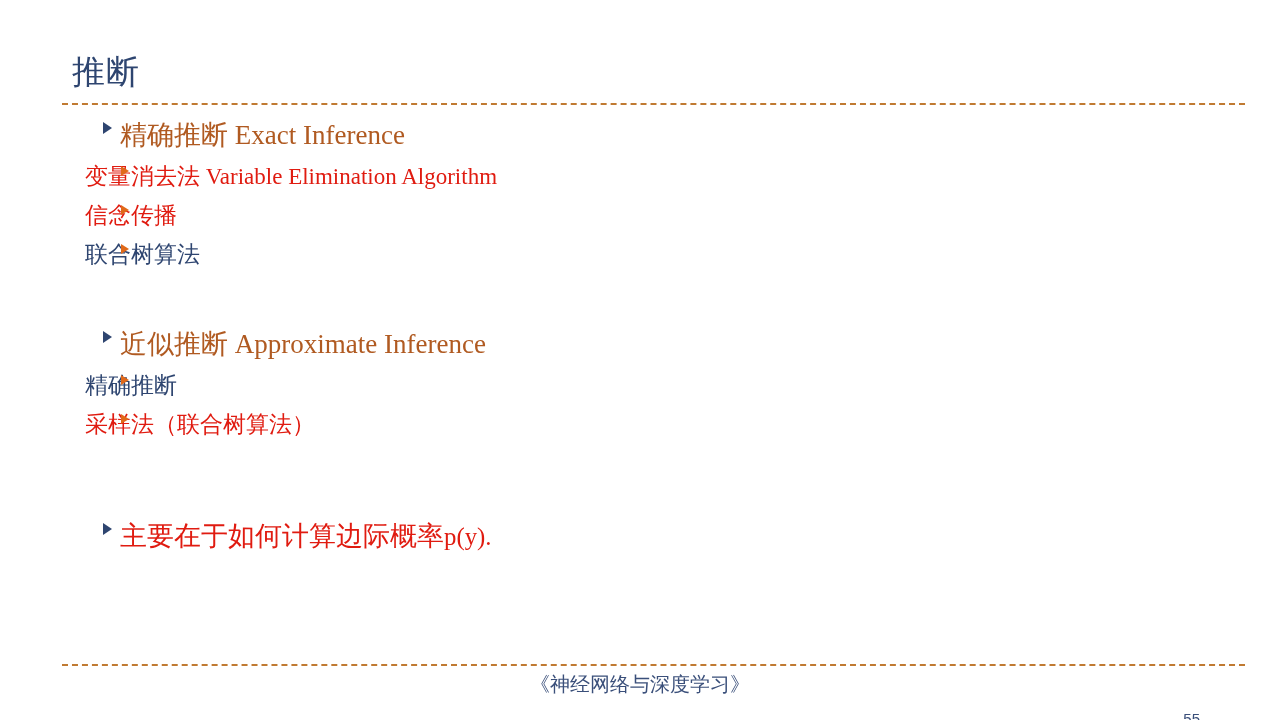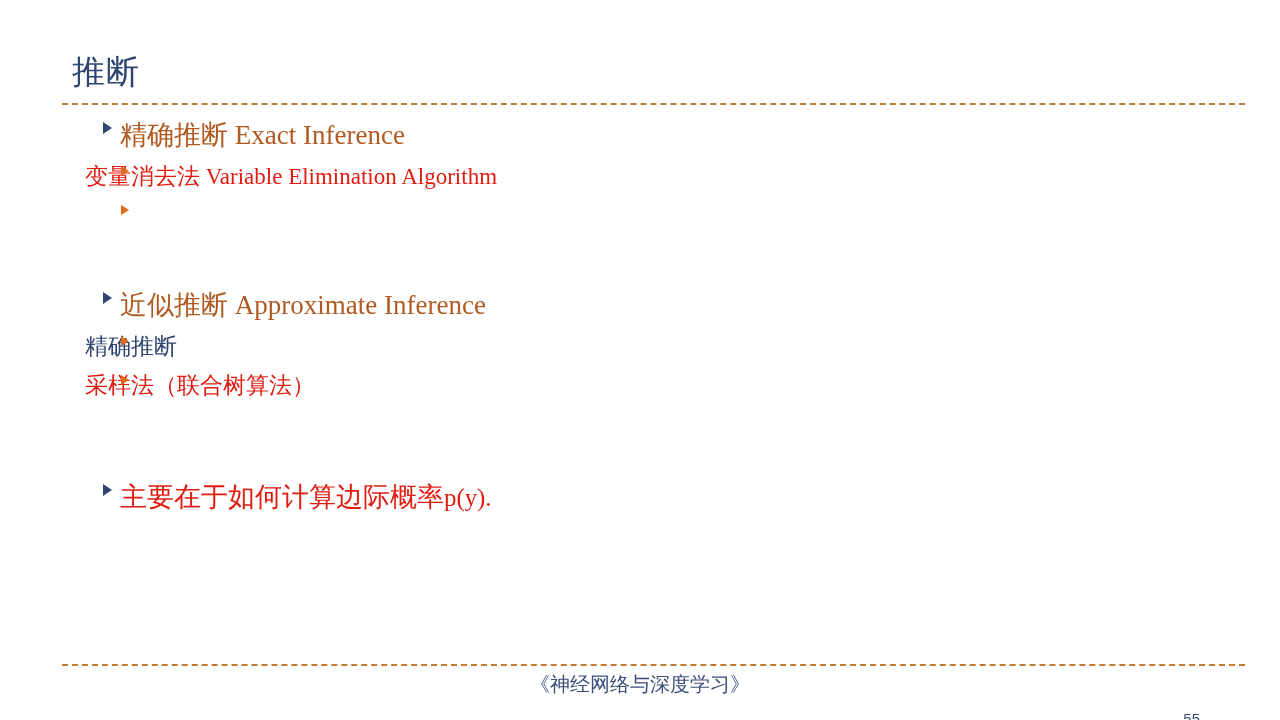--- a/index.html
+++ b/index.html
@@ -156,23 +156,28 @@
     <div class="bullet-row lvl1">
       <span class="marker"></span>
       <span class="txt c-brown">精确推断 Exact Inference</span>
     </div>
 
     <div class="bullet-row lvl2">
       <span class="marker"></span>
       <span class="txt c-red">变量消去法 Variable Elimination Algorithm</span>
     </div>
 
-
-    <div class="bullet-row lvl2">
-      <span class="marker"></span>
+    <div class="bullet-row lvl2">
+      <span class="marker"></span>
+      <span class="txt c-red">信念传播</span>
+    </div>
+
+    <div class="bullet-row lvl2">
+      <span class="marker"></span>
+      <span class="txt c-navy">联合树算法</span>
     </div>
 
     <div class="gap-lg"></div>
 
     <div class="bullet-row lvl1">
       <span class="marker"></span>
       <span class="txt c-brown">近似推断 Approximate Inference</span>
     </div>
 
     <div class="bullet-row lvl2">

